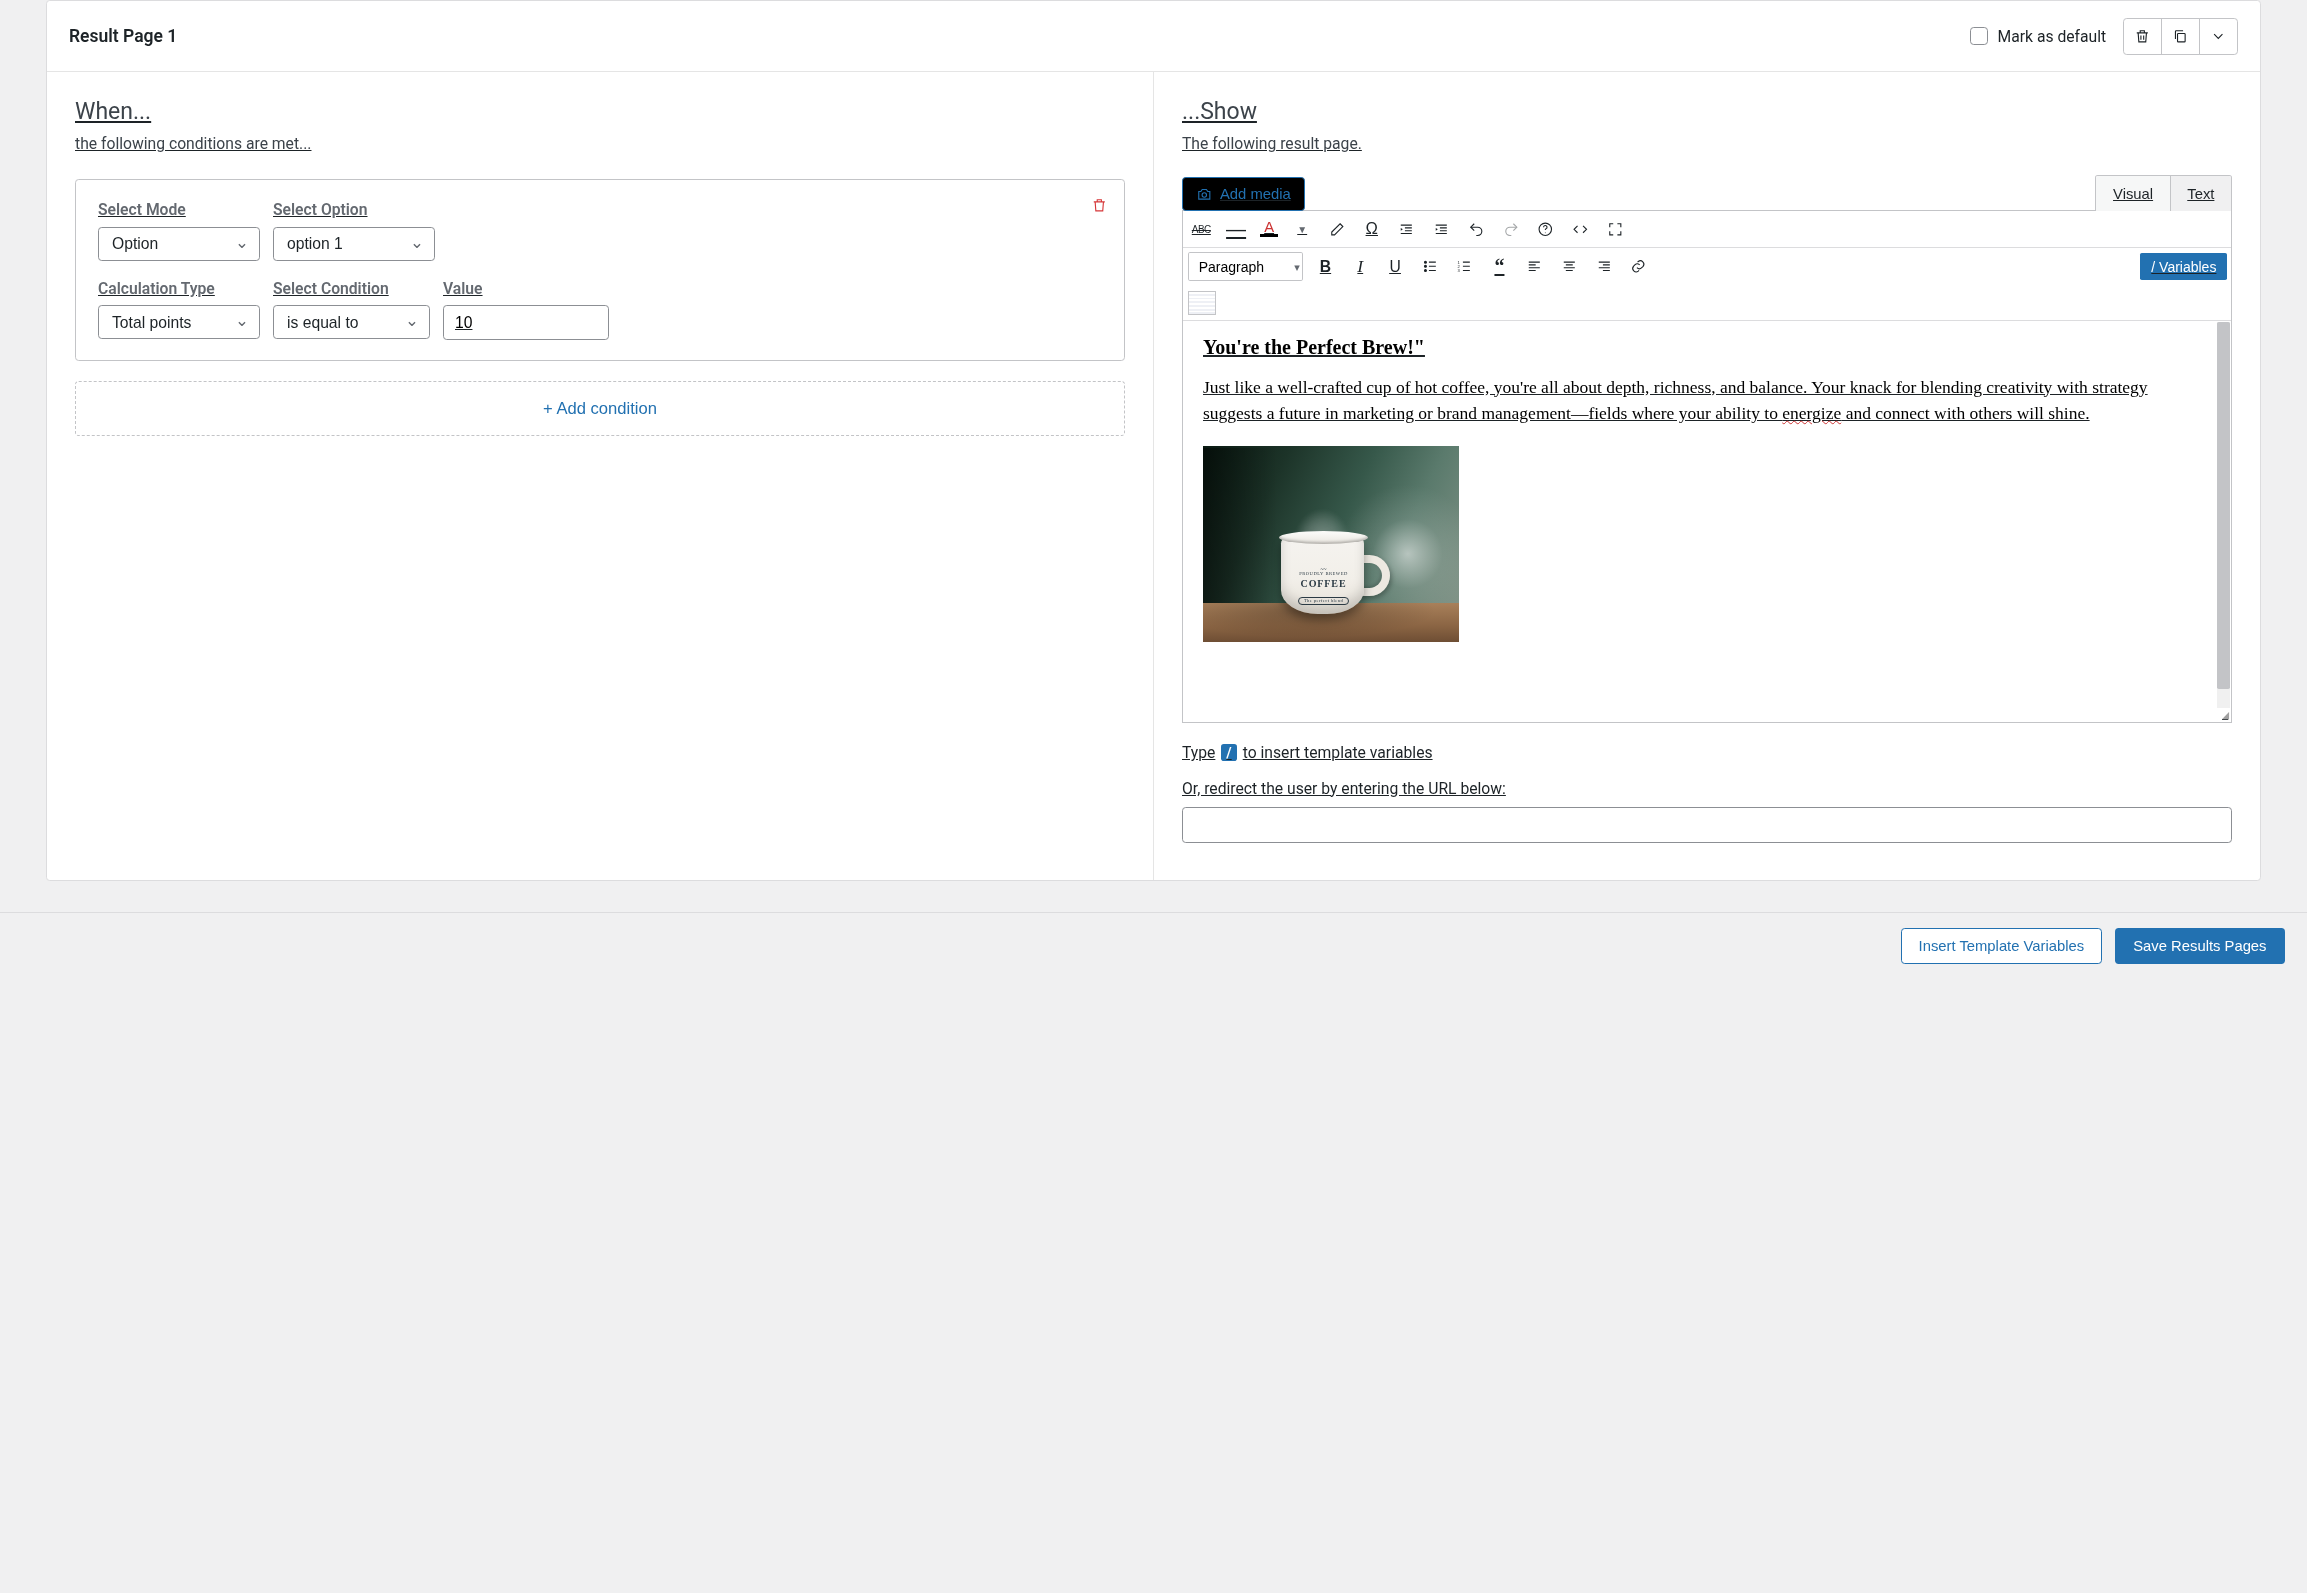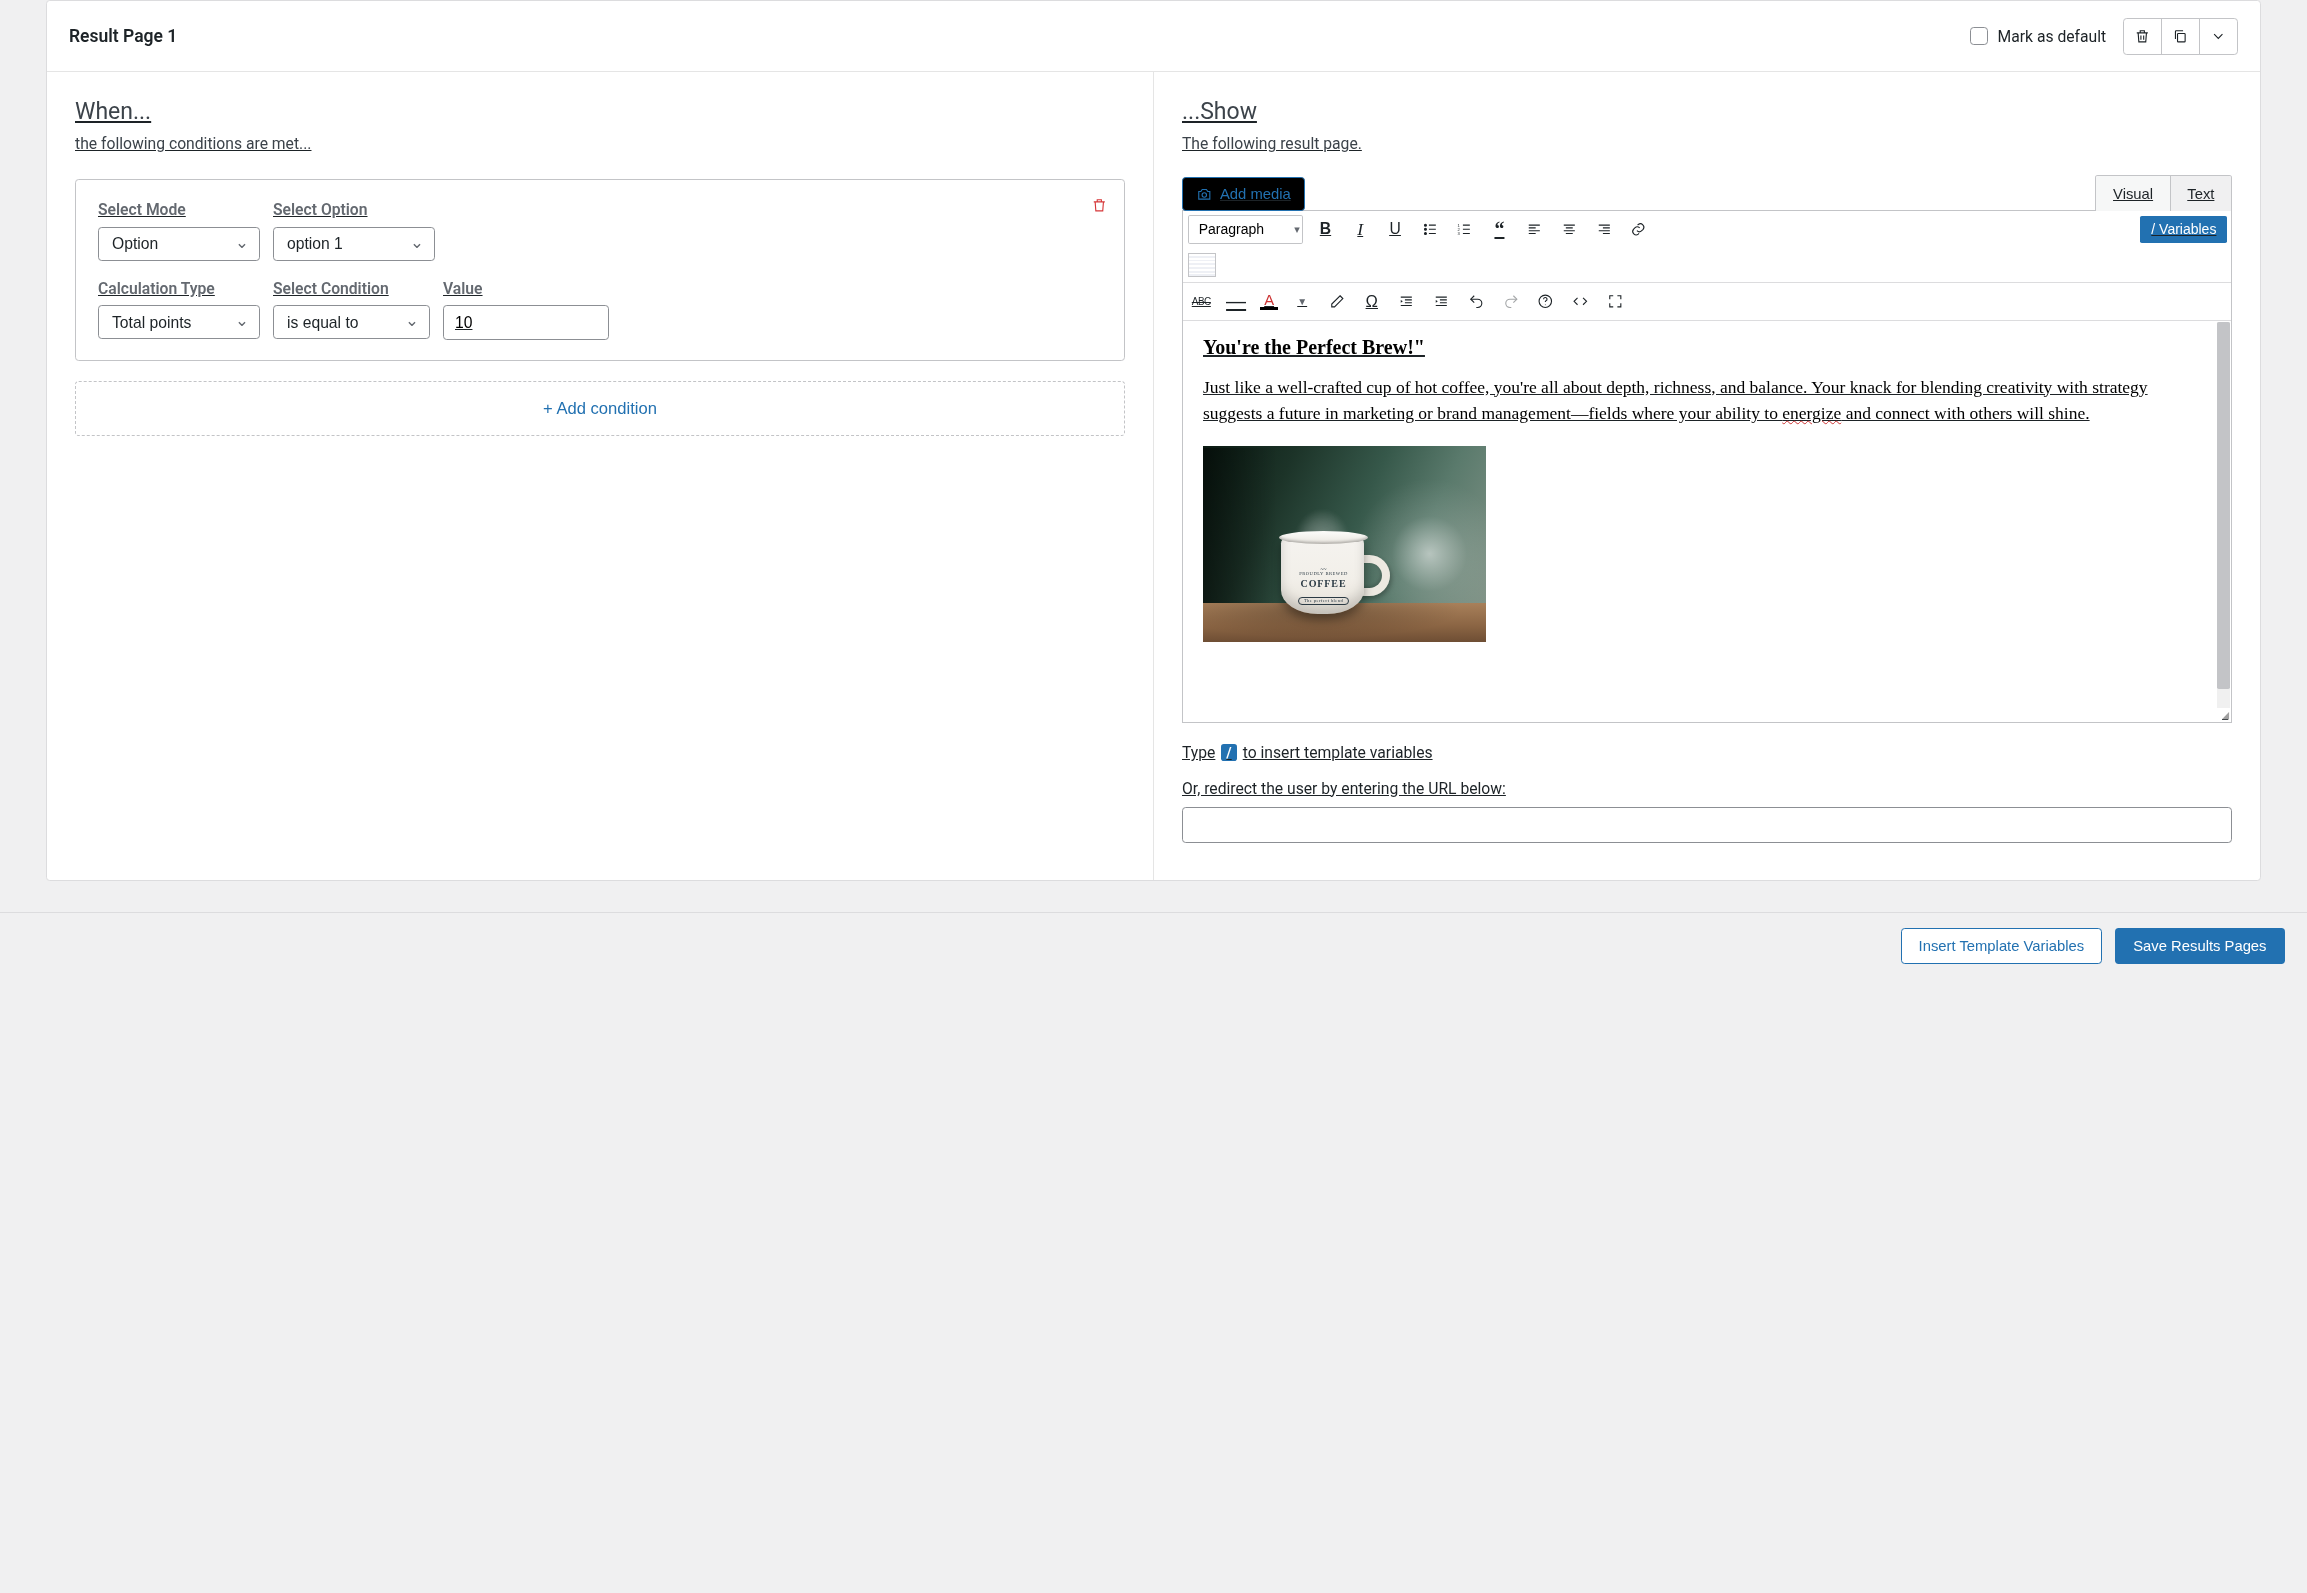--- a/index.html
+++ b/index.html
@@ -309,21 +309,21 @@
         align-items:flex-end;
         padding-right:2.8px;
         padding-bottom:1.8px;
         color:#a0a0a0;
         font-size:9.2px;
         cursor:nwse-resize;
         letter-spacing:-0.9px;
     }
     
     .editor-image{
-        width:283px;height:196px;
+        width:256px;height:196px;
         position:relative;
         overflow:hidden;
     }
     .sky{position:absolute;inset:0;background:
         radial-gradient(circle at 80% 55%, rgba(255,255,255,0.55) 0%, rgba(255,255,255,0.1) 15%, transparent 30%),
         linear-gradient(115deg,#0a1a12 0%,#1c3328 25%,#36584a 50%,#5a7a6c 70%,#88988c 100%);
     }
     .table{position:absolute;left:0;right:0;bottom:0;height:39px;
         background:
         radial-gradient(ellipse at 40% 20%, rgba(0,0,0,0.25) 0%, transparent 60%),
@@ -533,20 +533,85 @@
           </button>
           <div class="editor-tabs">
             <button class="editor-tab active">Visual</button>
             <button class="editor-tab">Text</button>
           </div>
         </div>
 
         <div class="editor-wrapper">
 
         <div class="toolbar">
+          <button class="toolbar-btn">
+                <span class="abc-strike">ABC</span>
+              </button>
+          <button class="toolbar-btn">
+                <span style="font-size:20px">—</span>
+              </button>
+          <button class="toolbar-btn text-color-btn">
+            <span class="letter">A</span>
+                <span class="bar"></span>
+          </button>
+          <button class="toolbar-btn">
+                <span style="font-size:10px;color:#646970">▼</span>
+              </button>
+          <button class="toolbar-btn">
+                <svg class="svg-icon" viewBox="0 0 24 24">
+                  <path d="M16 4l4 4L8 20H4v-4z"></path>
+                </svg>
+              </button>
+          <button class="toolbar-btn">
+                <span style="font-size:16.6px">Ω</span>
+              </button>
+          <button class="toolbar-btn">
+                <svg class="svg-icon" viewBox="0 0 24 24">
+                  <path d="M4 6h16M10 10h10M10 14h10M4 18h16"></path>
+                  <path d="M7 12l-3-2v4z" fill="#1d2327" stroke="none"></path>
+                </svg>
+              </button>
+          <button class="toolbar-btn">
+                <svg class="svg-icon" viewBox="0 0 24 24">
+                  <path d="M4 6h16M10 10h10M10 14h10M4 18h16"></path>
+                  <path d="M4 10v4l3-2z" fill="#1d2327" stroke="none"></path>
+                </svg>
+              </button>
+          <button class="toolbar-btn">
+                <svg class="svg-icon" viewBox="0 0 24 24">
+                  <path d="M9 14l-5-5 5-5"></path>
+                  <path d="M4 9h10a6 6 0 0 1 0 12h-2"></path>
+                </svg>
+              </button>
+          <button class="toolbar-btn" style="opacity:0.4">
+                <svg class="svg-icon" viewBox="0 0 24 24">
+                  <path d="M15 14l5-5-5-5"></path>
+                  <path d="M20 9H10a6 6 0 0 0 0 12h2"></path>
+                </svg>
+              </button>
+          <button class="toolbar-btn">
+                <svg class="svg-icon" viewBox="0 0 24 24">
+                  <circle cx="12" cy="12" r="9"></circle>
+                  <path d="M9.5 9a2.5 2.5 0 1 1 3.5 2.3c-.8.4-1 1-1 1.7"></path>
+                  <circle cx="12" cy="17" r="0.7" fill="#1d2327" stroke="none"></circle>
+                </svg>
+              </button>
+          <button class="toolbar-btn">
+                <svg class="svg-icon" viewBox="0 0 24 24">
+                  <path d="M8 7l-5 5 5 5M16 7l5 5-5 5"></path>
+                </svg>
+              </button>
+          <button class="toolbar-btn">
+                <svg class="svg-icon" viewBox="0 0 24 24">
+                  <path d="M4 9V4h5M20 9V4h-5M4 15v5h5M20 15v5h-5"></path>
+                </svg>
+              </button>
+        </div>
+
+        <div class="toolbar">
           <div class="format-wrap">
             <select class="format-select">
               <option>Paragraph</option>
             </select>
           </div>
           <button class="toolbar-btn">
                 <b>B</b>
               </button>
           <button class="toolbar-btn">
                 <i style="font-family:serif;font-size:17.5px">I</i>
@@ -590,85 +655,20 @@
               </button>
           <button class="toolbar-btn">
                 <svg class="svg-icon" viewBox="0 0 24 24">
                   <path d="M10 14a5 5 0 0 0 7 0l2-2a5 5 0 0 0-7-7l-1 1"></path>
                   <path d="M14 10a5 5 0 0 0-7 0l-2 2a5 5 0 0 0 7 7l1-1"></path>
                 </svg>
               </button>
           <button class="variables-btn">/ Variables</button>
           <div style="flex-basis:100%;height:0"></div>
           <button class="color-swatch-btn"></button>
-        </div>
-
-        <div class="toolbar">
-          <button class="toolbar-btn">
-                <span class="abc-strike">ABC</span>
-              </button>
-          <button class="toolbar-btn">
-                <span style="font-size:20px">—</span>
-              </button>
-          <button class="toolbar-btn text-color-btn">
-            <span class="letter">A</span>
-                <span class="bar"></span>
-          </button>
-          <button class="toolbar-btn">
-                <span style="font-size:10px;color:#646970">▼</span>
-              </button>
-          <button class="toolbar-btn">
-                <svg class="svg-icon" viewBox="0 0 24 24">
-                  <path d="M16 4l4 4L8 20H4v-4z"></path>
-                </svg>
-              </button>
-          <button class="toolbar-btn">
-                <span style="font-size:16.6px">Ω</span>
-              </button>
-          <button class="toolbar-btn">
-                <svg class="svg-icon" viewBox="0 0 24 24">
-                  <path d="M4 6h16M10 10h10M10 14h10M4 18h16"></path>
-                  <path d="M7 12l-3-2v4z" fill="#1d2327" stroke="none"></path>
-                </svg>
-              </button>
-          <button class="toolbar-btn">
-                <svg class="svg-icon" viewBox="0 0 24 24">
-                  <path d="M4 6h16M10 10h10M10 14h10M4 18h16"></path>
-                  <path d="M4 10v4l3-2z" fill="#1d2327" stroke="none"></path>
-                </svg>
-              </button>
-          <button class="toolbar-btn">
-                <svg class="svg-icon" viewBox="0 0 24 24">
-                  <path d="M9 14l-5-5 5-5"></path>
-                  <path d="M4 9h10a6 6 0 0 1 0 12h-2"></path>
-                </svg>
-              </button>
-          <button class="toolbar-btn" style="opacity:0.4">
-                <svg class="svg-icon" viewBox="0 0 24 24">
-                  <path d="M15 14l5-5-5-5"></path>
-                  <path d="M20 9H10a6 6 0 0 0 0 12h2"></path>
-                </svg>
-              </button>
-          <button class="toolbar-btn">
-                <svg class="svg-icon" viewBox="0 0 24 24">
-                  <circle cx="12" cy="12" r="9"></circle>
-                  <path d="M9.5 9a2.5 2.5 0 1 1 3.5 2.3c-.8.4-1 1-1 1.7"></path>
-                  <circle cx="12" cy="17" r="0.7" fill="#1d2327" stroke="none"></circle>
-                </svg>
-              </button>
-          <button class="toolbar-btn">
-                <svg class="svg-icon" viewBox="0 0 24 24">
-                  <path d="M8 7l-5 5 5 5M16 7l5 5-5 5"></path>
-                </svg>
-              </button>
-          <button class="toolbar-btn">
-                <svg class="svg-icon" viewBox="0 0 24 24">
-                  <path d="M4 9V4h5M20 9V4h-5M4 15v5h5M20 15v5h-5"></path>
-                </svg>
-              </button>
         </div>
 
         <div class="editor-content-wrap">
           <div class="editor-content">
             <h3>You're the Perfect Brew!"</h3>
             <p>
               <span>Just like a well-crafted cup of hot coffee, you're all about depth, richness, and balance. Your knack for blending creativity with strategy suggests a future in marketing or brand management—fields where your ability to </span><span class="spellcheck">energize</span><span> and connect with others will shine.</span>
             </p>
             <div class="editor-image">
               <div class="sky"></div>

